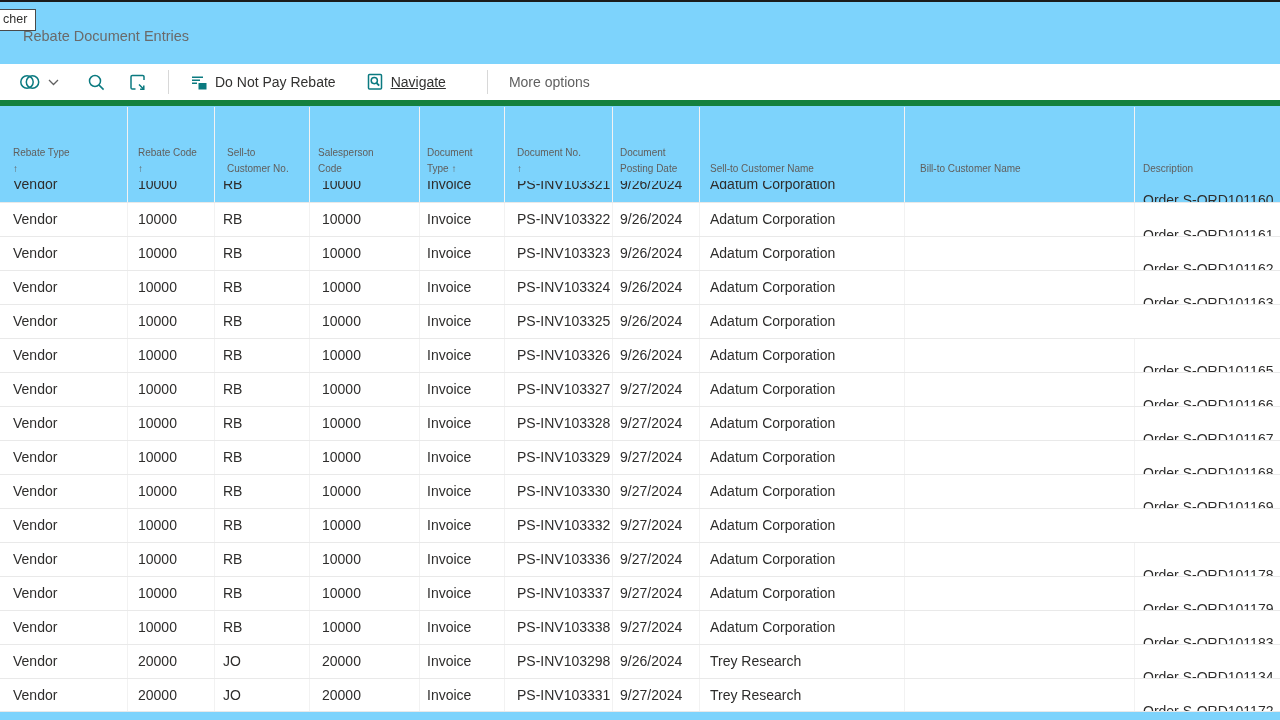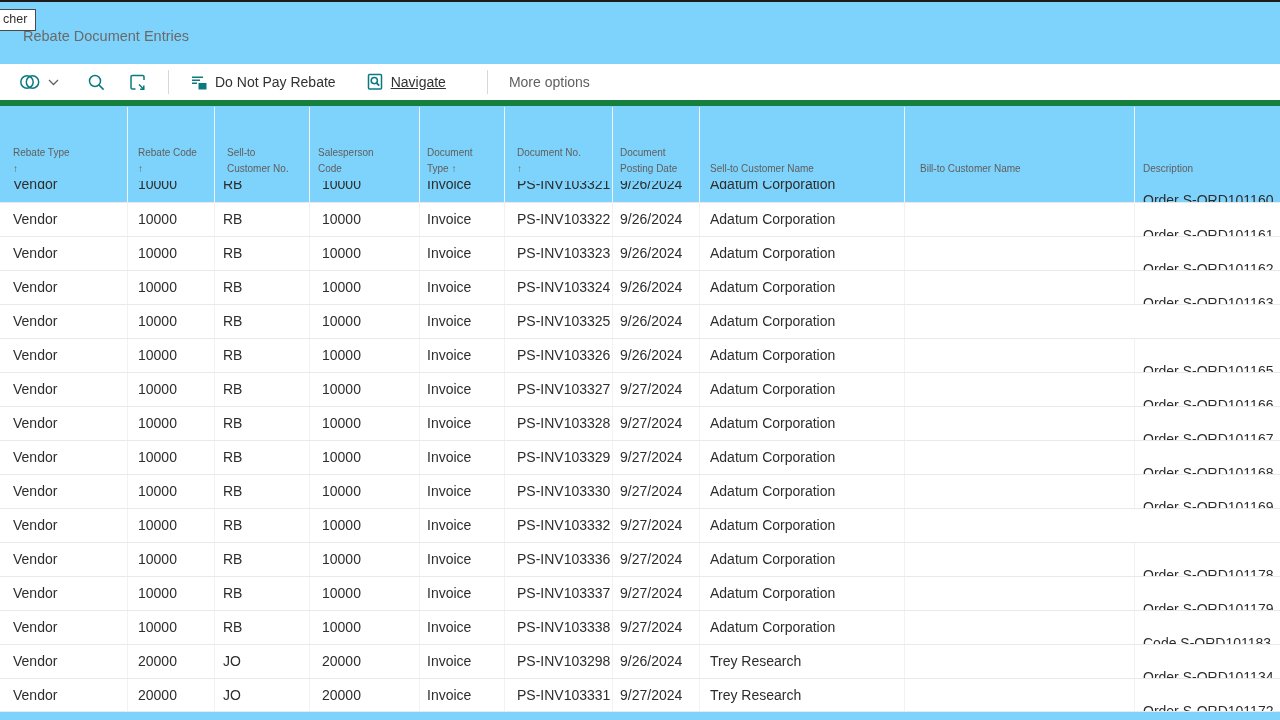--- a/index.html
+++ b/index.html
@@ -309,21 +309,21 @@
         <div class="grid-row">
           <div class="cell c1">Vendor</div>
           <div class="cell c2">10000</div>
           <div class="cell c3">RB</div>
           <div class="cell c4">10000</div>
           <div class="cell c5">Invoice</div>
           <div class="cell c6">PS-INV103338</div>
           <div class="cell c7">9/27/2024</div>
           <div class="cell c8">Adatum Corporation</div>
           <div class="cell c9"></div>
-          <div class="cell c10">Code S-ORD101183</div>
+          <div class="cell c10">Order S-ORD101183</div>
         </div>
         <div class="grid-row">
           <div class="cell c1">Vendor</div>
           <div class="cell c2">20000</div>
           <div class="cell c3">JO</div>
           <div class="cell c4">20000</div>
           <div class="cell c5">Invoice</div>
           <div class="cell c6">PS-INV103298</div>
           <div class="cell c7">9/26/2024</div>
           <div class="cell c8">Trey Research</div>

